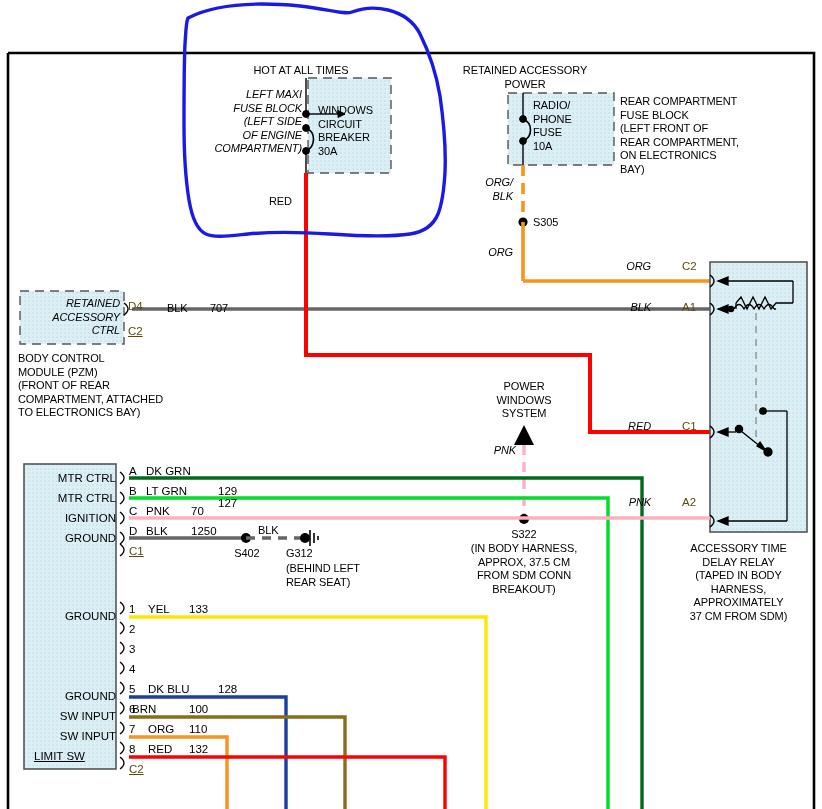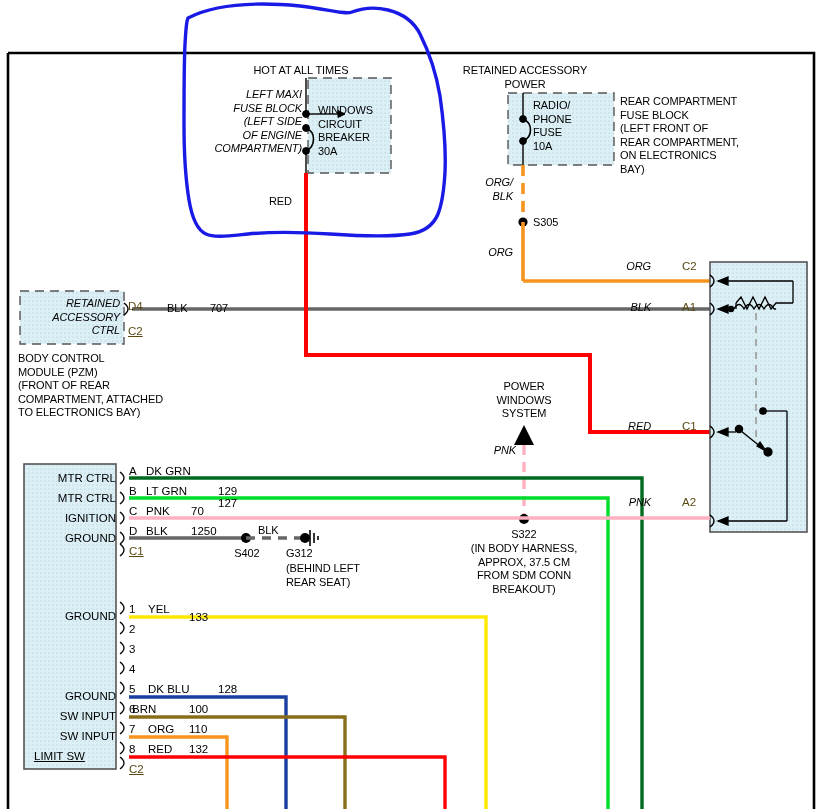--- a/index.html
+++ b/index.html
@@ -231,20 +231,26 @@
 <div class="lbl" style="left:210px;top:302px;">707</div>
 
 <div class="lbl r" style="left:590px;top:260px;width:61px;">ORG</div>
 <div class="term" style="left:682px;top:260px;">C2</div>
 <div class="lbl r" style="left:590px;top:301px;width:61px;">BLK</div>
 <div class="term" style="left:682px;top:301px;">A1</div>
 <div class="lbl r" style="left:590px;top:420px;width:61px;">RED</div>
 <div class="term" style="left:682px;top:420px;">C1</div>
 <div class="lbl r" style="left:590px;top:496px;width:61px;">PNK</div>
 <div class="term" style="left:682px;top:496px;">A2</div>
+<div class="lbl c" style="left:657px;top:542px;width:163px;">ACCESSORY TIME
+DELAY RELAY
+(TAPED IN BODY
+HARNESS,
+APPROXIMATELY
+37 CM FROM SDM)</div>
 
 <div class="lbl c" style="left:474px;top:380px;width:100px;">POWER
 WINDOWS
 SYSTEM</div>
 <div class="lbl r" style="left:458px;top:444px;width:58px;">PNK</div>
 
 <div class="lbl c" style="left:474px;top:528px;width:100px;">S322</div>
 <div class="lbl c" style="left:439px;top:542px;width:170px;">(IN BODY HARNESS,
 APPROX, 37.5 CM
 FROM SDM CONN
@@ -272,21 +278,21 @@
 
 <div class="pin" style="left:129px;top:525px;">D</div>
 <div class="pin" style="left:146px;top:525px;">BLK</div>
 <div class="pin" style="left:191px;top:525px;">1250</div>
 <div class="pin" style="left:34px;top:512px;width:82px;text-align:right;">IGNITION</div>
 <div class="pin" style="left:34px;top:532px;width:82px;text-align:right;">GROUND</div>
 <div class="conn" style="left:129px;top:545px;">C1</div>
 
 <div class="pin" style="left:129px;top:603px;">1</div>
 <div class="pin" style="left:148px;top:603px;">YEL</div>
-<div class="pin" style="left:189px;top:603px;margin-top:8px;">133</div>
+<div class="pin" style="left:189px;top:603px;">133</div>
 <div class="pin" style="left:34px;top:610px;width:82px;text-align:right;">GROUND</div>
 
 <div class="pin" style="left:129px;top:623px;">2</div>
 <div class="pin" style="left:129px;top:643px;">3</div>
 <div class="pin" style="left:129px;top:663px;">4</div>
 
 <div class="pin" style="left:129px;top:683px;">5</div>
 <div class="pin" style="left:148px;top:683px;">DK BLU</div>
 <div class="pin" style="left:218px;top:683px;">128</div>
 <div class="pin" style="left:34px;top:690px;width:82px;text-align:right;">GROUND</div>

